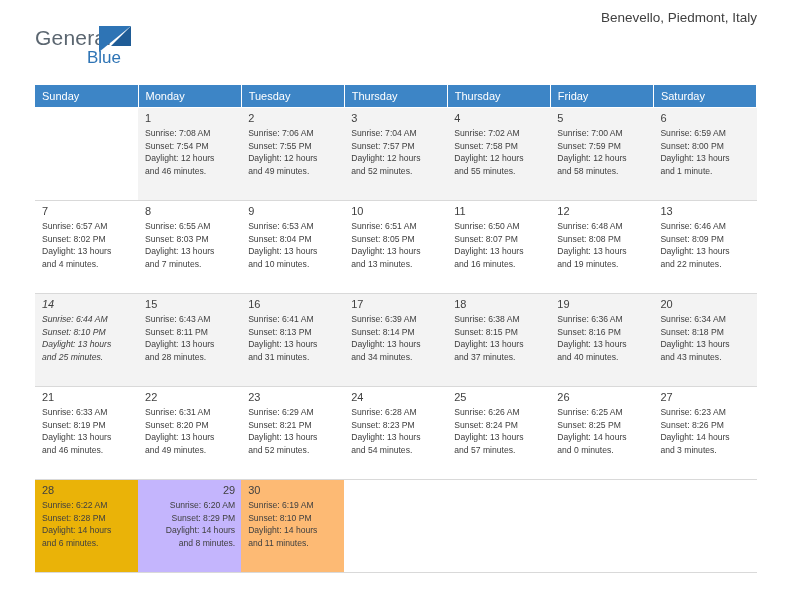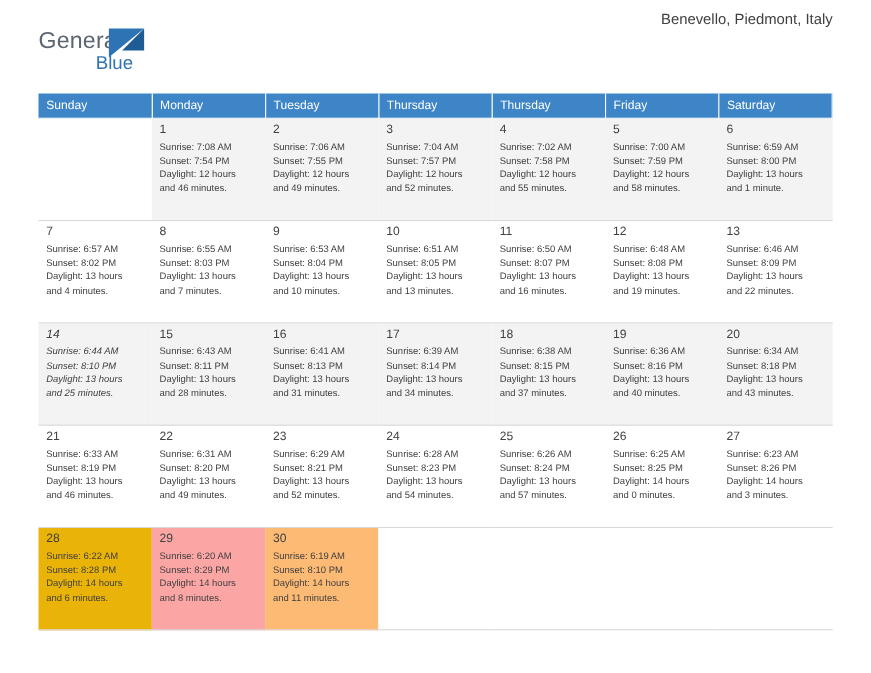--- a/index.html
+++ b/index.html
@@ -386,21 +386,21 @@
         <tr>
           <td class="day shaded" style="background: #eab308;">
             <div class="daynum">28</div>
             <div class="info">
               <div>Sunrise: 6:22 AM</div>
               <div>Sunset: 8:28 PM</div>
               <div>Daylight: 14 hours</div>
               <div>and 6 minutes.</div>
             </div>
           </td>
-          <td class="day shaded" style="background: #fca5a5;">
+          <td class="day shaded" style="background: #c4b5fd; text-align: right;">
             <div class="daynum">29</div>
             <div class="info">
               <div>Sunrise: 6:20 AM</div>
               <div>Sunset: 8:29 PM</div>
               <div>Daylight: 14 hours</div>
               <div>and 8 minutes.</div>
             </div>
           </td>
           <td class="day shaded" style="background: #fdba74;">
             <div class="daynum">30</div>

